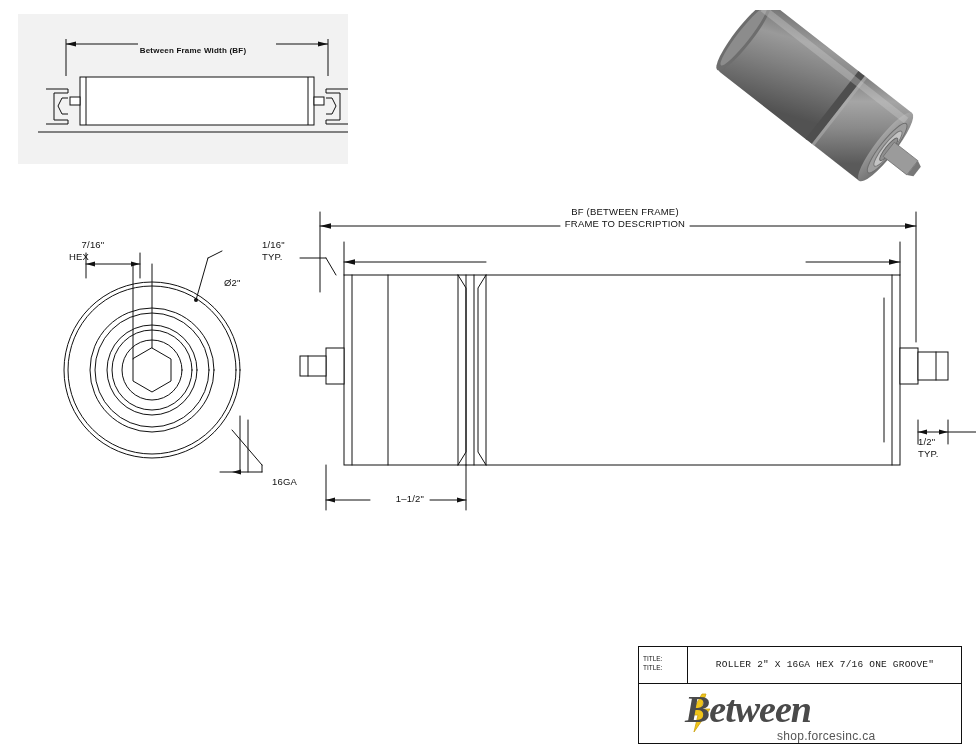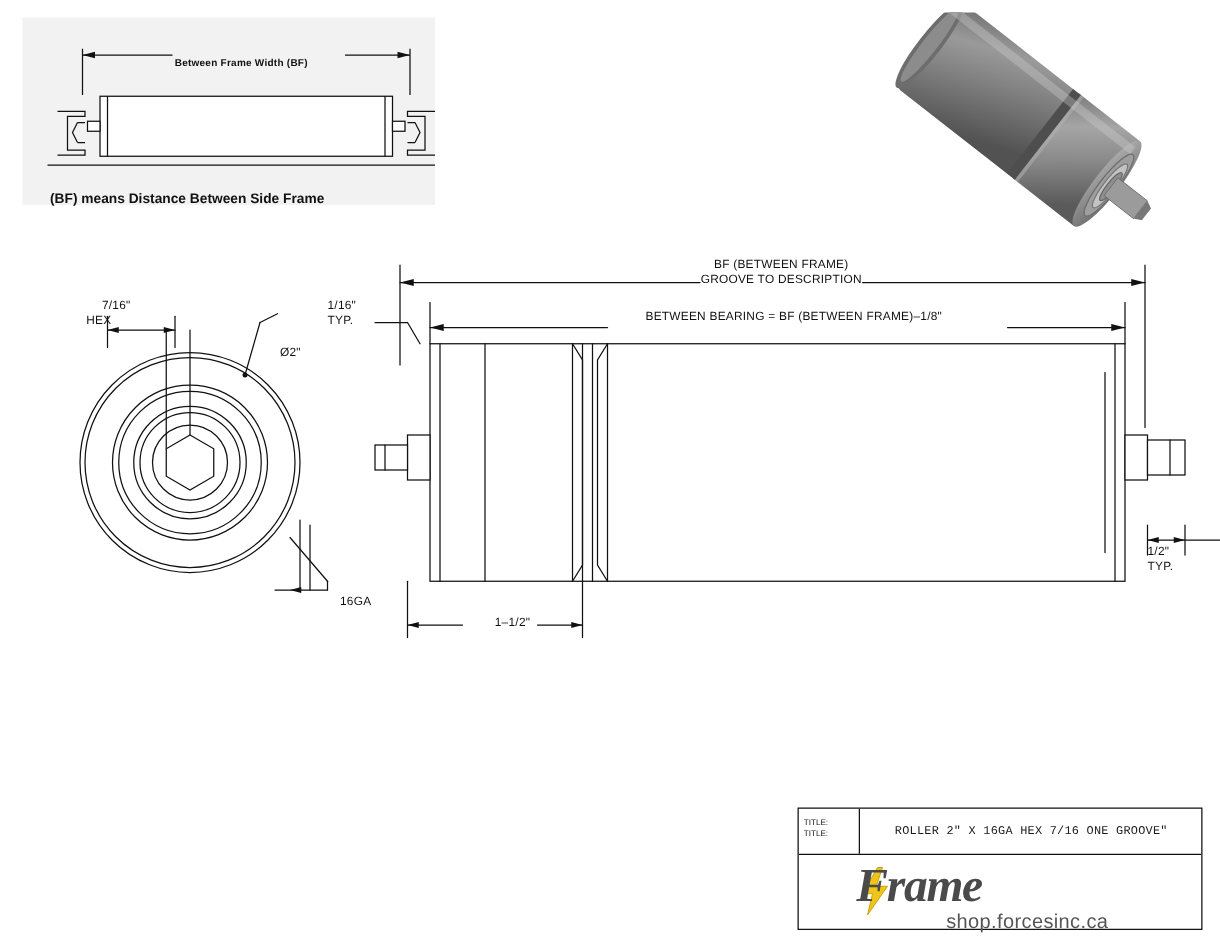--- a/index.html
+++ b/index.html
@@ -78,22 +78,22 @@
   #brand {
     position: absolute; left: 0; top: 38px; width: 322px; height: 56px;
   }
   #brand-text {
     position: absolute; left: 46px; top: 2px;
     font-family: "Liberation Serif", serif;
     font-size: 38px; font-weight: bold; font-style: italic;
     color: #4a4a4a; letter-spacing: -1px;
   }
   #brand-url {
-    position: absolute; left: 118px; top: 44px;
-    font-size: 16px; color: #555; letter-spacing: 0.3px;
+    position: absolute; left: 138px; top: 44px;
+    font-size: 12px; color: #555; letter-spacing: 0.3px;
   }
   #brand-bolt {
     position: absolute; left: 48px; top: 8px; width: 26px; height: 40px;
   }
 </style>
 </head>
 <body>
 
 <div id="sheet">
 
@@ -121,21 +121,20 @@
         <path d="M44,84 L40,92 L44,100"></path>
 
         <path d="M330,75 L308,75 L308,79 L322,79 L322,106 L308,106 L308,110 L330,110"></path>
         <path d="M314,84 L308,84 M314,100 L308,100"></path>
         <path d="M314,84 L318,92 L314,100"></path>
 
         <line x1="20" y1="118" x2="338" y2="118" stroke="#111"></line>
       </g>
     </svg>
     <div id="bf-title" class="abs lbl c">Between Frame Width (BF)</div>
-    <div id="bf-caption" class="abs">(BF) means Distance Between Side Frame</div>
   </div>
 
   <svg id="render3d" class="abs" viewBox="0 0 265 190">
     <defs>
       <linearGradient id="bodyGrad" x1="0" y1="0" x2="0.55" y2="1">
         <stop offset="0%" stop-color="#6f6f6f"></stop>
         <stop offset="28%" stop-color="#9a9a9a"></stop>
         <stop offset="55%" stop-color="#808080"></stop>
         <stop offset="100%" stop-color="#525252"></stop>
       </linearGradient>
@@ -271,35 +270,34 @@
 
   <div class="abs lbl c" style="left:355px; top:494px; width:110px;">1–1/2"</div>
 
   <div class="abs lbl" style="left:262px; top:240px;">1/16"</div>
   <div class="abs lbl" style="left:262px; top:252px;">TYP.</div>
 
   <div class="abs lbl" style="left:918px; top:437px;">1/2"</div>
   <div class="abs lbl" style="left:918px; top:449px;">TYP.</div>
 
   <div class="abs lbl c" style="left:495px; top:207px; width:260px;">BF (BETWEEN FRAME)</div>
-  <div class="abs lbl c" style="left:495px; top:219px; width:260px;">GROOVE TO DESCRIPTION</div>
-
-  <div class="abs lbl c" style="left:455px; top:249px; width:360px;">BETWEEN BEARING = BF (BETWEEN FRAME)–1/8"</div>
+  <div class="abs lbl c" style="left:495px; top:219px; width:260px;">FRAME TO DESCRIPTION</div>
+
 
   <div id="titleblock" class="abs">
     <div id="tb-top">
       <div id="tb-vline"></div>
       <div id="tb-label">
         <div>TITLE:</div>
         <div>TITLE:</div>
       </div>
       <div id="tb-title">ROLLER 2" X 16GA HEX 7/16 ONE GROOVE"</div>
     </div>
     <div id="brand">
       <svg id="brand-bolt" viewBox="0 0 26 40">
         <polygon points="15,1 3,22 11,22 7,39 23,16 14,16 19,1" fill="#f0c419" stroke="#caa210" stroke-width="0.8"></polygon>
       </svg>
-      <div id="brand-text">Frame</div>
+      <div id="brand-text">Between</div>
       <div id="brand-url">shop.forcesinc.ca</div>
     </div>
   </div>
 
 </div>
 
 </body></html>

